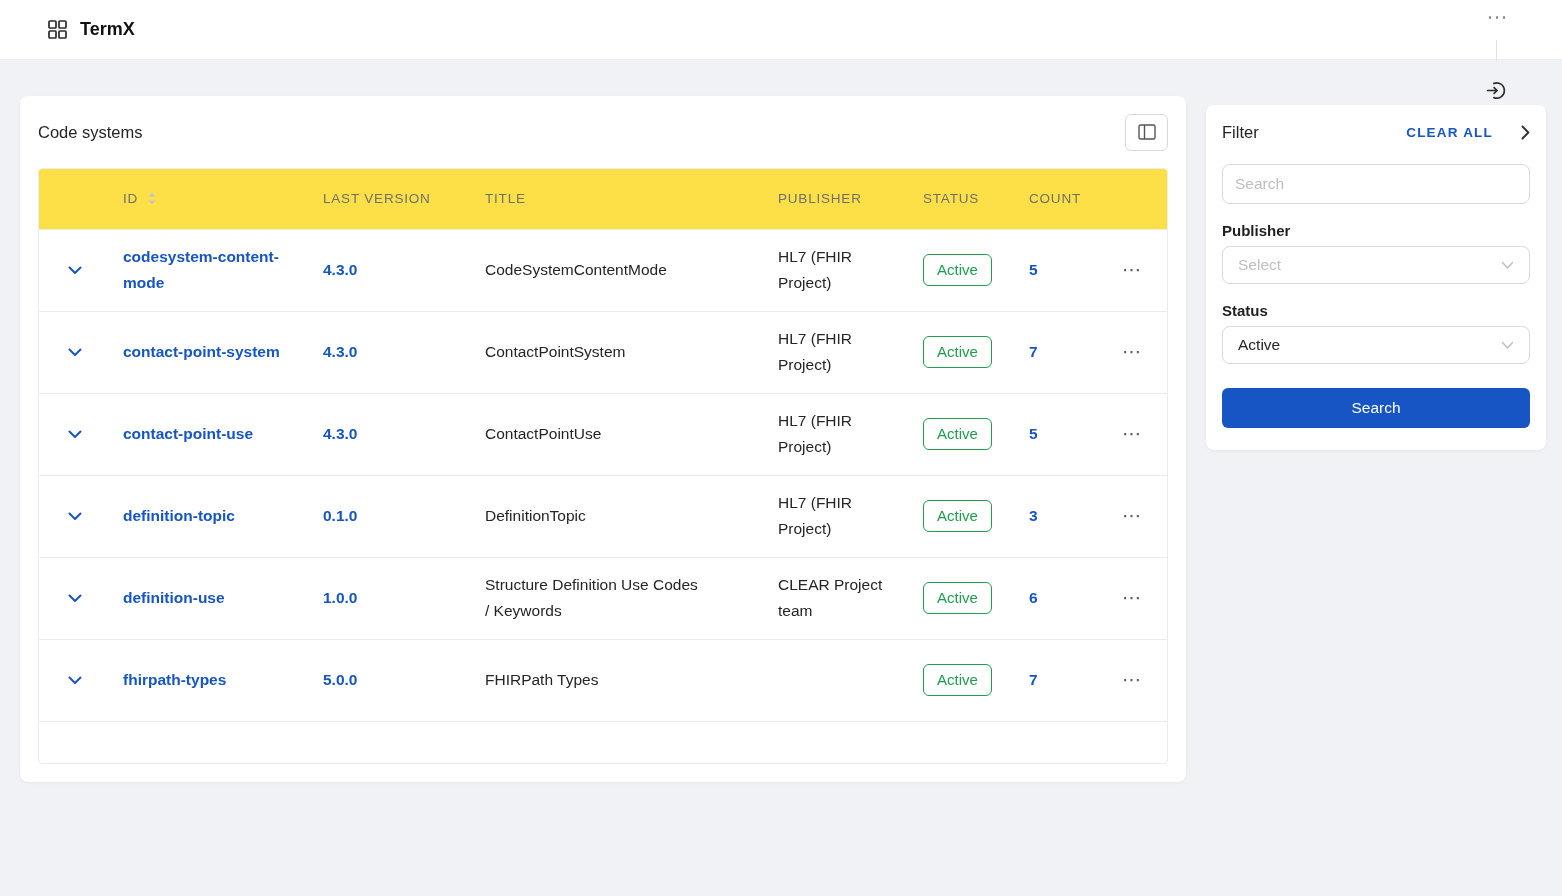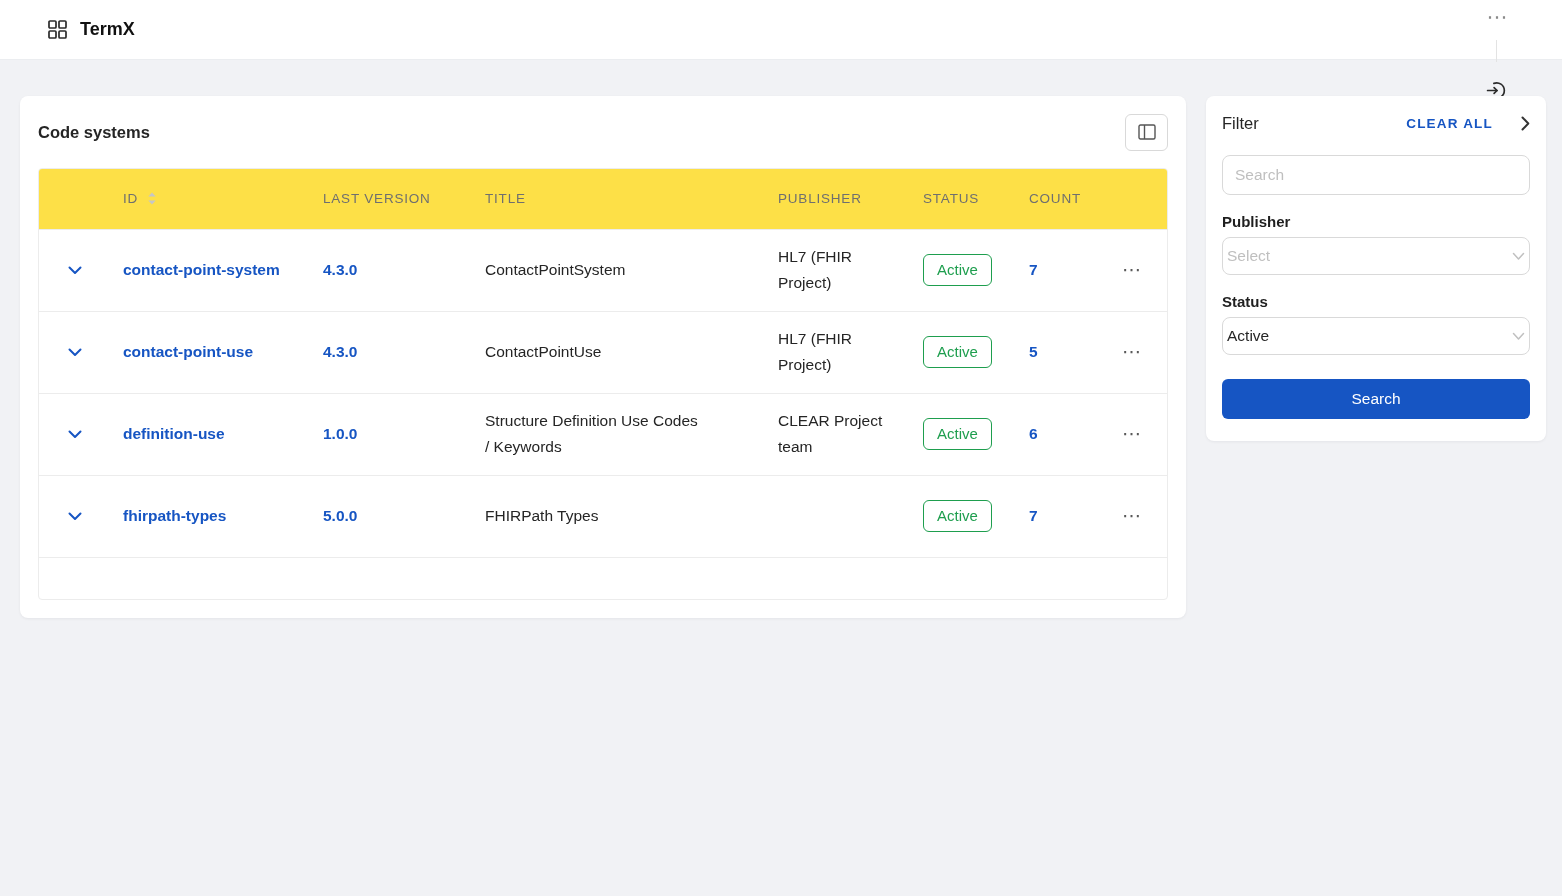--- a/index.html
+++ b/index.html
@@ -27,21 +27,21 @@
   .vdivider{width:1px;height:22px;background:#e3e3e3;}
   .icon-plain{display:inline-flex;align-items:center;cursor:pointer;}
 
   
   .content{display:flex;align-items:flex-start;gap:20px;padding:36px 16px 0 20px;}
   .card{background:#fff;border-radius:8px;box-shadow:0 1px 3px rgba(15,23,42,.06);}
 
   
   .table-card{width:1166px;padding:0 18px 18px;}
   .card-header{height:72px;display:flex;align-items:center;justify-content:space-between;}
-  .card-header h2{margin:0;font-size:16.5px;font-weight:700;color:#252525;}
+  .card-header h2{margin:0;font-size:16.5px;font-weight:400;color:#252525;}
   .icon-btn{width:43px;height:37px;border:1px solid var(--input-border);border-radius:6px;
     background:#fff;display:flex;align-items:center;justify-content:center;cursor:pointer;}
 
   .table-wrap{border:1px solid var(--border);border-radius:4px;overflow:hidden;}
   table{border-collapse:collapse;table-layout:fixed;width:1128px;}
   col.c-expand{width:72px}col.c-id{width:200px}col.c-version{width:162px}
   col.c-title{width:293px}col.c-publisher{width:145px}col.c-status{width:106px}
   col.c-count{width:80px}col.c-actions{width:70px}
   thead th{background:#fde047;height:60px;border-bottom:1px solid var(--border);
     font-size:13.5px;font-weight:500;color:var(--muted);letter-spacing:.8px;
@@ -54,31 +54,31 @@
   .chevron{color:var(--blue);display:inline-flex;cursor:pointer;}
   a.link{color:var(--blue);font-weight:700;text-decoration:none;cursor:pointer;}
   .col-title{padding-right:64px;}
   .badge{display:inline-block;border:1px solid var(--green);color:var(--green);
     background:#fff;border-radius:6px;padding:5px 13px;font-size:15px;line-height:1.3;}
   .col-actions{text-align:center;}
   .dots{color:#595959;font-size:19px;letter-spacing:1px;cursor:pointer;}
   tr.spacer-row td{height:42px;border-bottom:none;}
 
   
-  .filter-card{width:340px;padding:18px 16px 22px;}
+  .filter-card{width:340px;padding:18px 16px 22px;margin-top:9px;}
   .filter-header{display:flex;align-items:center;margin-bottom:22px;}
   .filter-title{font-size:16.5px;color:#252525;flex:1;}
   .clear-all{color:var(--blue);font-weight:700;font-size:13.5px;letter-spacing:1.2px;cursor:pointer;}
   .collapse-chevron{margin-left:28px;display:inline-flex;cursor:pointer;color:#333;}
   .search-input{width:100%;height:40px;border:1px solid var(--input-border);border-radius:8px;
     padding:0 12px;font-size:15.5px;font-family:inherit;color:var(--text);outline:none;}
   .search-input::placeholder{color:#bfbfbf;}
   .field-label{font-size:15px;font-weight:700;color:#1f1f1f;margin:18px 0 7px;}
   .select{height:38px;border:1px solid var(--input-border);border-radius:8px;
-    display:flex;align-items:center;justify-content:space-between;padding:0 4px;
+    display:flex;align-items:center;justify-content:space-between;padding:0 15px;
     font-size:15.5px;cursor:pointer;background:#fff;}
   .select .placeholder{color:#bfbfbf;}
   .select .value{color:#262626;}
   .select-chevron{color:#c0c0c0;display:inline-flex;}
   .search-btn{margin-top:24px;width:100%;height:40px;border:none;border-radius:6px;
     background:var(--blue);color:#fff;font-size:15.5px;font-family:inherit;cursor:pointer;}
 </style>
 </head>
 <body>
 
@@ -150,20 +150,36 @@
             <th>LAST VERSION</th>
             <th>TITLE</th>
             <th>PUBLISHER</th>
             <th>STATUS</th>
             <th>COUNT</th>
             <th class="col-actions"></th>
           </tr>
         </thead>
         <tbody id="table-body">
 
+  <tr>
+    <td class="col-expand">
+      <span class="chevron">
+        <svg width="14" height="9" viewBox="0 0 14 9" fill="none" stroke="currentColor" stroke-width="2" stroke-linecap="round" stroke-linejoin="round">
+          <path d="M1.5 1.5 L7 7 L12.5 1.5"></path>
+        </svg>
+      </span>
+    </td>
+    <td><a class="link">codesystem-content-mode</a></td>
+    <td><a class="link">4.3.0</a></td>
+    <td class="col-title">CodeSystemContentMode</td>
+    <td>HL7 (FHIR Project)</td>
+    <td><span class="badge">Active</span></td>
+    <td><a class="link">5</a></td>
+    <td class="col-actions"><span class="dots">⋯</span></td>
+  </tr>
 
 
   <tr>
     <td class="col-expand">
       <span class="chevron">
         <svg width="14" height="9" viewBox="0 0 14 9" fill="none" stroke="currentColor" stroke-width="2" stroke-linecap="round" stroke-linejoin="round">
           <path d="M1.5 1.5 L7 7 L12.5 1.5"></path>
         </svg>
       </span>
     </td>
@@ -186,20 +202,36 @@
     </td>
     <td><a class="link">contact-point-use</a></td>
     <td><a class="link">4.3.0</a></td>
     <td class="col-title">ContactPointUse</td>
     <td>HL7 (FHIR Project)</td>
     <td><span class="badge">Active</span></td>
     <td><a class="link">5</a></td>
     <td class="col-actions"><span class="dots">⋯</span></td>
   </tr>
 
+  <tr>
+    <td class="col-expand">
+      <span class="chevron">
+        <svg width="14" height="9" viewBox="0 0 14 9" fill="none" stroke="currentColor" stroke-width="2" stroke-linecap="round" stroke-linejoin="round">
+          <path d="M1.5 1.5 L7 7 L12.5 1.5"></path>
+        </svg>
+      </span>
+    </td>
+    <td><a class="link">definition-topic</a></td>
+    <td><a class="link">0.1.0</a></td>
+    <td class="col-title">DefinitionTopic</td>
+    <td>HL7 (FHIR Project)</td>
+    <td><span class="badge">Active</span></td>
+    <td><a class="link">3</a></td>
+    <td class="col-actions"><span class="dots">⋯</span></td>
+  </tr>
 
   <tr>
     <td class="col-expand">
       <span class="chevron">
         <svg width="14" height="9" viewBox="0 0 14 9" fill="none" stroke="currentColor" stroke-width="2" stroke-linecap="round" stroke-linejoin="round">
           <path d="M1.5 1.5 L7 7 L12.5 1.5"></path>
         </svg>
       </span>
     </td>
     <td><a class="link">definition-use</a></td>

